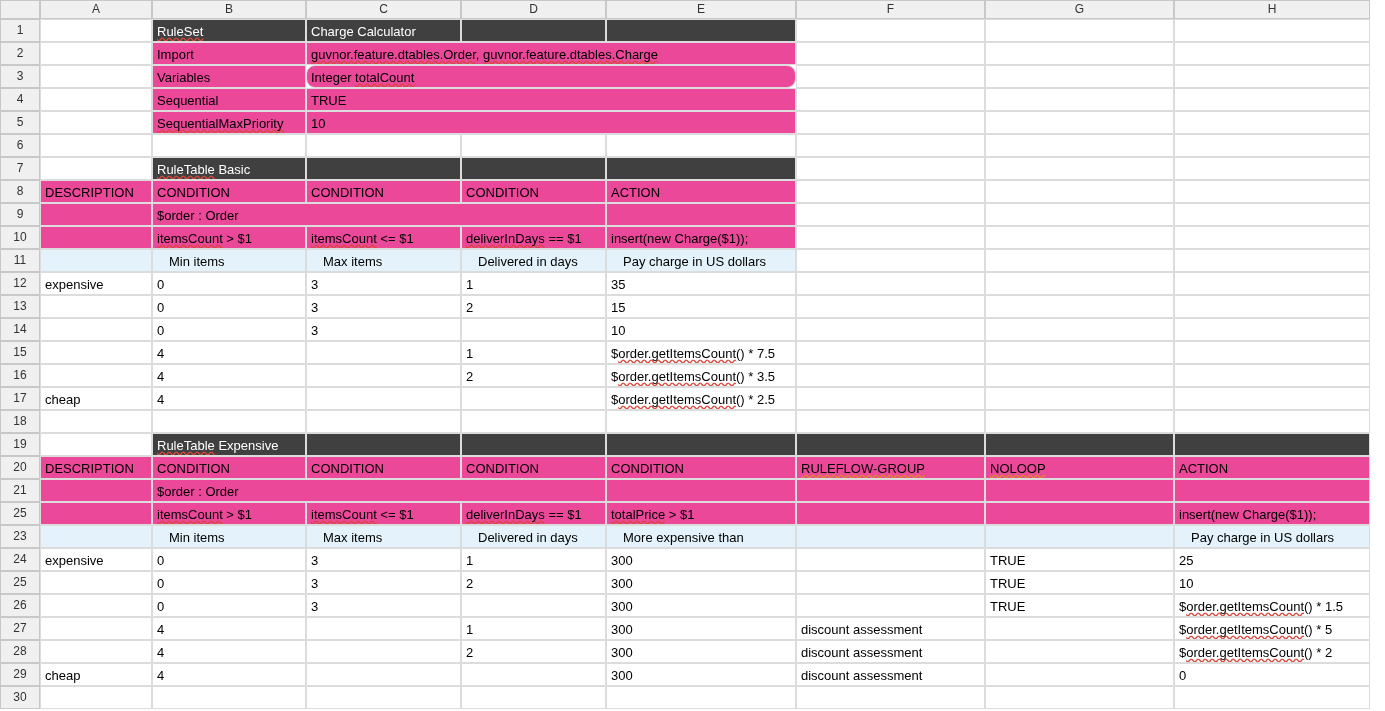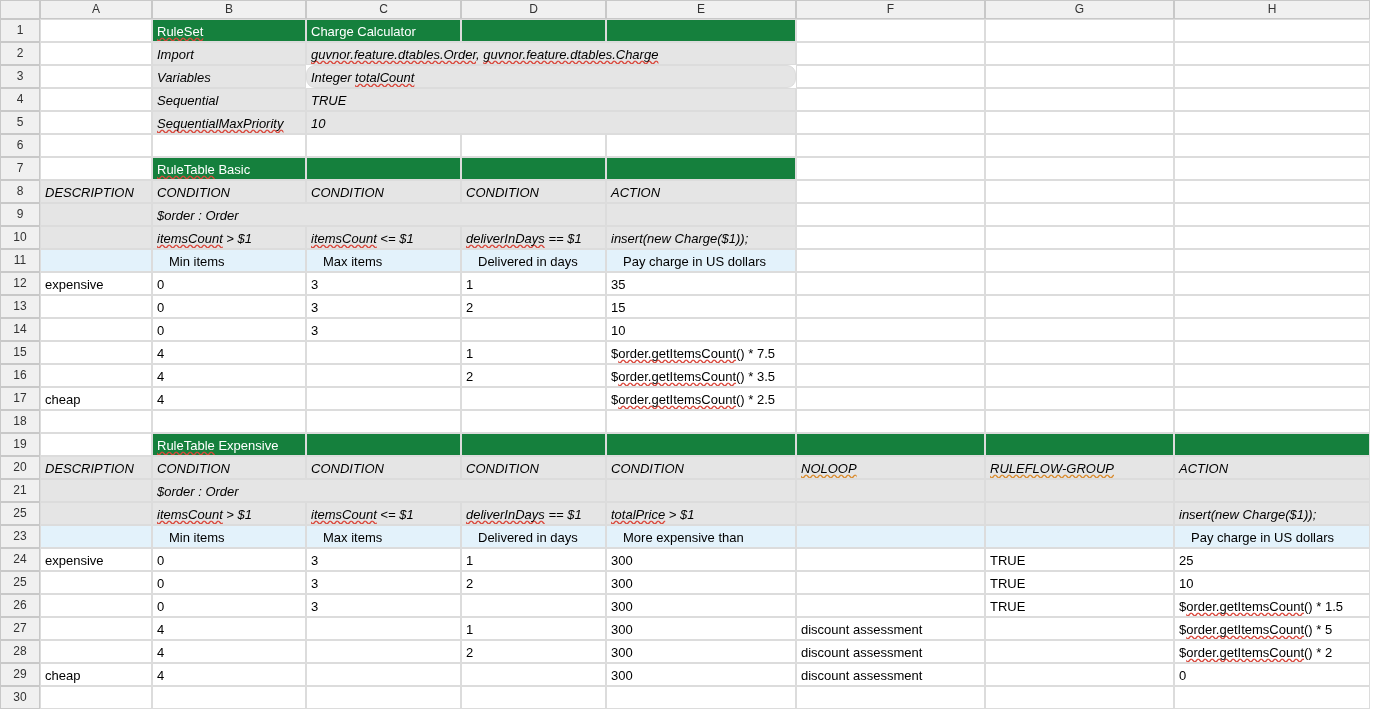--- a/index.html
+++ b/index.html
@@ -35,22 +35,22 @@
   }
   .cell {
     border: 1px solid #dcdcdc;
     padding: 2px 4px;
     height: 23px;
     line-height: 19px;
     white-space: nowrap;
     overflow: hidden;
     background: #fff;
   }
-  .black { background: #15803d; color: #fff; }
-  .orange { background: #e5e5e5; font-style: italic; }
+  .black { background: #404040; color: #fff; }
+  .orange { background: #ec4899; }
   .blue { background: #e3f2fb; padding-left: 16px; }
   .spell {
     text-decoration: underline wavy #d9463a;
     text-decoration-skip-ink: none;
   }
   .spell-orange {
     text-decoration: underline wavy #d98a2c;
     text-decoration-skip-ink: none;
   }
 </style>
@@ -227,22 +227,22 @@
     <div class="cell black"></div>
     <div class="cell black"></div>
     <div class="cell black"></div>
     <div class="cell black"></div>
     <div class="rowhdr">20</div>
     <div class="cell orange">DESCRIPTION</div>
     <div class="cell orange">CONDITION</div>
     <div class="cell orange">CONDITION</div>
     <div class="cell orange">CONDITION</div>
     <div class="cell orange">CONDITION</div>
+    <div class="cell orange"><span class="spell-orange">RULEFLOW-GROUP</span></div>
     <div class="cell orange"><span class="spell-orange">NOLOOP</span></div>
-    <div class="cell orange"><span class="spell-orange">RULEFLOW-GROUP</span></div>
     <div class="cell orange">ACTION</div>
     <div class="rowhdr">21</div>
     <div class="cell orange"></div>
     <div class="cell orange" style="grid-column: span 3;">$order : Order</div>
     <div class="cell orange"></div>
     <div class="cell orange"></div>
     <div class="cell orange"></div>
     <div class="cell orange"></div>
     <div class="rowhdr">25</div>
     <div class="cell orange"></div>

